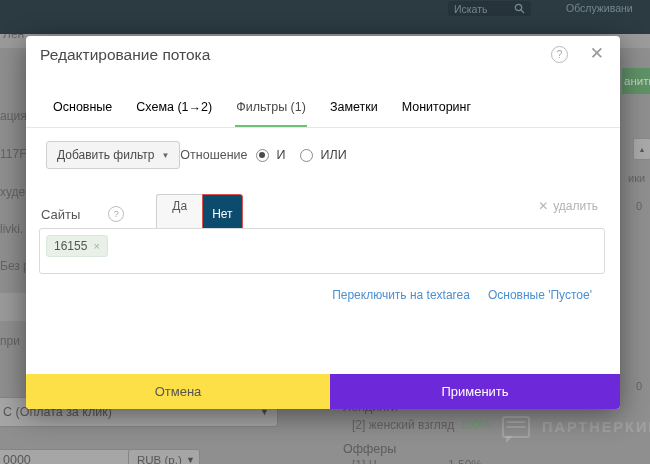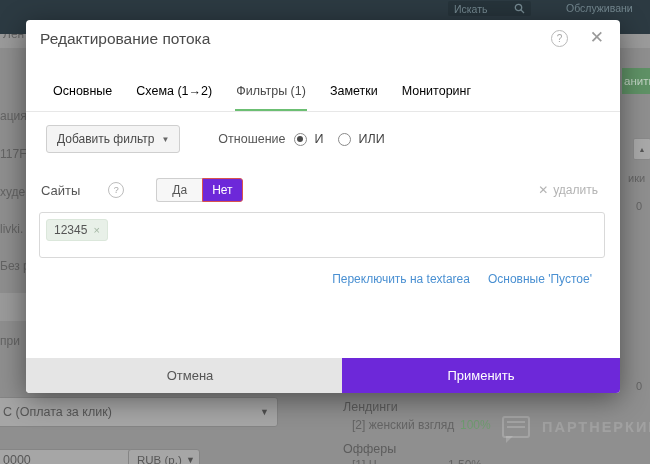--- a/index.html
+++ b/index.html
@@ -30,64 +30,64 @@
 
   
   .wm{position:absolute;left:502px;top:416px;display:flex;align-items:center;gap:12px;opacity:0.55;}
   .wm-icon{width:24px;height:18px;border:2px solid rgba(255,255,255,0.35);border-radius:3px;position:relative;}
   .wm-icon i{display:block;height:2px;background:rgba(255,255,255,0.35);margin:3px 3px 0 3px;}
   .wm-icon::after{content:"";position:absolute;left:2px;bottom:-7px;width:0;height:0;
                   border-left:7px solid rgba(255,255,255,0.35);border-bottom:7px solid transparent;}
   .wm-text{color:rgba(255,255,255,0.30);font-size:14.5px;font-weight:bold;letter-spacing:2px;white-space:nowrap;}
 
   
-  .modal{position:absolute;left:26px;top:20px;width:594px;height:373px;background:#ffffff;border-radius:4px;
+  .modal{position:absolute;left:26px;top:36px;width:594px;height:373px;background:#ffffff;border-radius:4px;
          box-shadow:0 6px 28px rgba(0,0,0,0.45);overflow:hidden;}
   .m-title{position:absolute;left:14px;top:10px;font-size:15.5px;color:#4a4a4a;}
   .m-help{position:absolute;right:52px;top:10px;width:15px;height:15px;border:1px solid #b9b9b9;border-radius:50%;
           color:#a5a5a5;font-size:10px;display:flex;align-items:center;justify-content:center;}
   .m-close{position:absolute;right:16px;top:7px;color:#9a9a9a;font-size:17px;cursor:default;}
 
   .m-tabs{position:absolute;left:0;top:56px;width:100%;border-bottom:1px solid #e7e7e7;
           display:flex;gap:22px;padding-left:26px;box-sizing:border-box;}
   .m-tab{font-size:12.5px;color:#000000;padding:8px 1px 11px;border-bottom:2px solid transparent;white-space:nowrap;}
   .m-tab.active{border-bottom-color:#6cbf73;color:#4a4a4a;}
 
   .m-controls{position:absolute;left:20px;top:105px;display:flex;align-items:center;}
   .btn-addfilter{background:#f4f4f4;border:1px solid #cfcfcf;border-radius:3px;color:#4a4a4a;font-size:12px;
                  padding:6px 10px;display:flex;align-items:center;gap:7px;}
   .caret{font-size:8px;color:#666;}
-  .relation{display:flex;align-items:center;gap:7px;margin-left:38px;}
+  .relation{display:flex;align-items:center;gap:7px;}
   .rel-label{font-size:12.5px;color:#555;margin-right:2px;}
   .radio{width:13px;height:13px;border:1.5px solid #8a8a8a;border-radius:50%;position:relative;box-sizing:border-box;}
   .radio.checked::after{content:"";position:absolute;left:2px;top:2px;width:6px;height:6px;border-radius:50%;background:#4a4a4a;}
   .radio-lab{font-size:12.5px;color:#444;margin-right:8px;}
 
   .m-sites{position:absolute;left:15px;top:158px;display:flex;align-items:center;gap:20px;}
   .sites-label{font-size:13px;color:#555;}
   .sites-help{width:14px;height:14px;border:1px solid #bdbdbd;border-radius:50%;color:#a8a8a8;font-size:9px;
               display:flex;align-items:center;justify-content:center;margin-left:8px;}
   .yn{display:flex;margin-left:12px;}
   .yn-yes{background:#f7f7f7;border:1px solid #cfcfcf;border-right:none;border-radius:3px 0 0 3px;color:#555;
           font-size:12px;padding:4px 15px;}
-  .yn-no{background:#6d28d9;border:1px solid #d9534f;border-radius:0 3px 3px 0;color:#fff;font-size:12px;padding:4px 9px;}
+  .yn-no{background:#0c4a6e;border:1px solid #d9534f;border-radius:0 3px 3px 0;color:#fff;font-size:12px;padding:12px 9px;}
   .m-delete{position:absolute;right:22px;top:163px;color:#b3b3b3;font-size:12px;display:flex;align-items:center;gap:5px;}
   .m-delete .x{font-size:12px;color:#b3b3b3;}
 
   .tagbox{position:absolute;left:13px;top:192px;width:566px;height:46px;border:1px solid #d9d9d9;border-radius:3px;
           background:#fff;box-sizing:border-box;padding:6px;}
   .tag{display:inline-flex;align-items:center;gap:6px;background:#e8f0e8;border:1px solid #dbe7db;border-radius:3px;
        color:#555;font-size:12px;padding:3px 7px;}
   .tag .x{color:#a3b6a3;font-size:11px;}
 
   .m-links{position:absolute;right:28px;top:252px;display:flex;gap:18px;}
   .m-link{color:#4a90d2;font-size:12px;white-space:nowrap;}
 
   .m-footer{position:absolute;left:0;bottom:0;width:100%;height:35px;display:flex;}
-  .btn-cancel{flex:0 0 304px;background:#e5e5e5;color:#555;font-size:13px;display:flex;align-items:center;justify-content:center;padding-left:12px;}
+  .btn-cancel{flex:0 0 304px;background:#fde047;color:#555;font-size:13px;display:flex;align-items:center;justify-content:center;}
   .btn-apply{flex:1;background:#6d28d9;color:#fff;font-size:13px;display:flex;align-items:center;justify-content:center;}
 </style>
 </head>
 <body>
 
 <div class="stage">
 
   <div class="bg-row-light" style="left:0;top:17px;width:650px;height:31px;"></div>
   <div class="bg-row-light" style="left:0;top:293px;width:26px;height:28px;"></div>
 
@@ -183,21 +183,21 @@
         <span class="yn-no">Нет</span>
       </div>
     </div>
     <div class="m-delete">
       <span class="x">✕</span>
       <span>удалить</span>
     </div>
 
     <div class="tagbox">
       <span class="tag">
-        <span>12345</span>
+        <span>16155</span>
         <span class="x">×</span>
       </span>
     </div>
 
     <div class="m-links">
       <span class="m-link">Переключить на textarea</span>
       <span class="m-link">Основные 'Пустое'</span>
     </div>
 
     <div class="m-footer">

